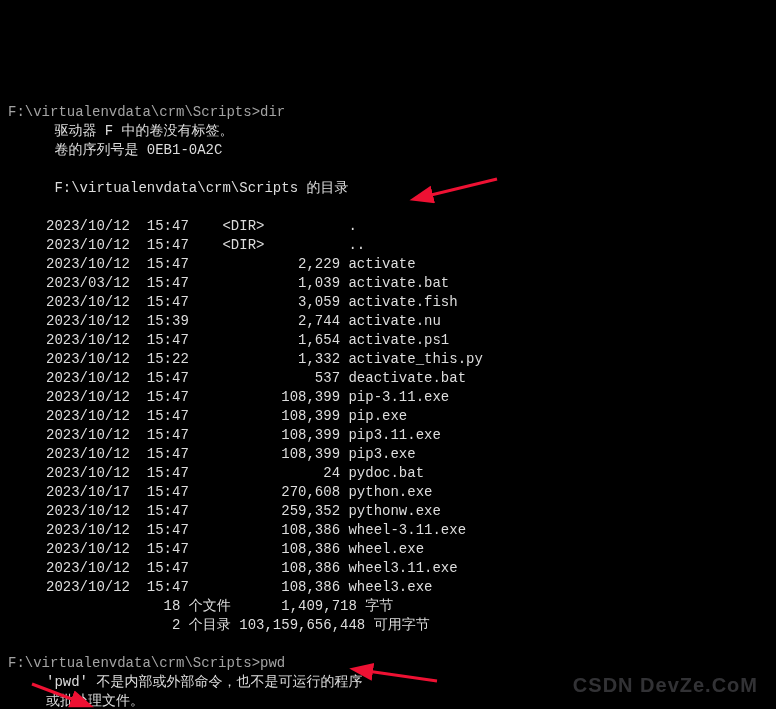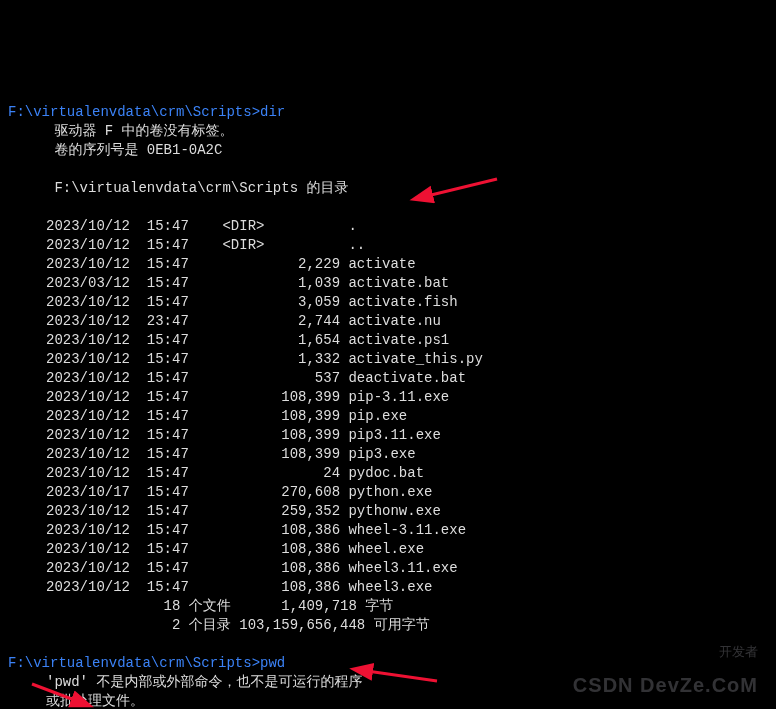--- a/index.html
+++ b/index.html
@@ -9,21 +9,21 @@
       font-family: Consolas, 'Courier New', monospace;
       font-size: 14px;
       line-height: 19px;
       padding: 8px;
       width: 776px;
       height: 709px;
       overflow: hidden;
       position: relative;
       white-space: pre;
     }
-    .prompt-line { color: #3b82f6; }
+    .prompt-line { color: #a3a3a3; }
     .dir-line { color: #ddd; margin-left: 38px; }
     .watermark {
       position: absolute;
       right: 18px;
       bottom: 12px;
       color: rgba(200,200,210,0.25);
       font-family: sans-serif;
       text-align: right;
       pointer-events: none;
     }
@@ -48,23 +48,23 @@
 <span class="dir-line"> 驱动器 F 中的卷没有标签。</span>
 <span class="dir-line"> 卷的序列号是 0EB1-0A2C</span>
 
 <span class="dir-line"> F:\virtualenvdata\crm\Scripts 的目录</span>
 
 <span class="dir-line">2023/10/12  15:47    &lt;DIR&gt;          .</span>
 <span class="dir-line">2023/10/12  15:47    &lt;DIR&gt;          ..</span>
 <span class="dir-line">2023/10/12  15:47             2,229 activate</span>
 <span class="dir-line">2023/03/12  15:47             1,039 activate.bat</span>
 <span class="dir-line">2023/10/12  15:47             3,059 activate.fish</span>
-<span class="dir-line">2023/10/12  23:47             2,744 activate.nu</span>
+<span class="dir-line">2023/10/12  15:39             2,744 activate.nu</span>
 <span class="dir-line">2023/10/12  15:47             1,654 activate.ps1</span>
-<span class="dir-line">2023/10/12  15:47             1,332 activate_this.py</span>
+<span class="dir-line">2023/10/12  15:22             1,332 activate_this.py</span>
 <span class="dir-line">2023/10/12  15:47               537 deactivate.bat</span>
 <span class="dir-line">2023/10/12  15:47           108,399 pip-3.11.exe</span>
 <span class="dir-line">2023/10/12  15:47           108,399 pip.exe</span>
 <span class="dir-line">2023/10/12  15:47           108,399 pip3.11.exe</span>
 <span class="dir-line">2023/10/12  15:47           108,399 pip3.exe</span>
 <span class="dir-line">2023/10/12  15:47                24 pydoc.bat</span>
 <span class="dir-line">2023/10/17  15:47           270,608 python.exe</span>
 <span class="dir-line">2023/10/12  15:47           259,352 pythonw.exe</span>
 <span class="dir-line">2023/10/12  15:47           108,386 wheel-3.11.exe</span>
 <span class="dir-line">2023/10/12  15:47           108,386 wheel.exe</span>
@@ -107,18 +107,17 @@
     <defs>
         <marker id="ah3" markerWidth="10" markerHeight="10" refX="2" refY="3" orient="auto">
           <path d="M0,0 L0,6 L8,3 z" fill="#e13"></path>
         </marker>
       </defs>
     <line x1="5" y1="5" x2="50" y2="22" stroke="#e13" stroke-width="3" marker-end="url(#ah3)"></line>
   </svg>
 </div>
 
 <div class="watermark">
-  <span class="small">开发者</span>
   <span class="big">CSDN DevZe.CoM</span>
 </div>
 
 
 
 
 </body></html>

